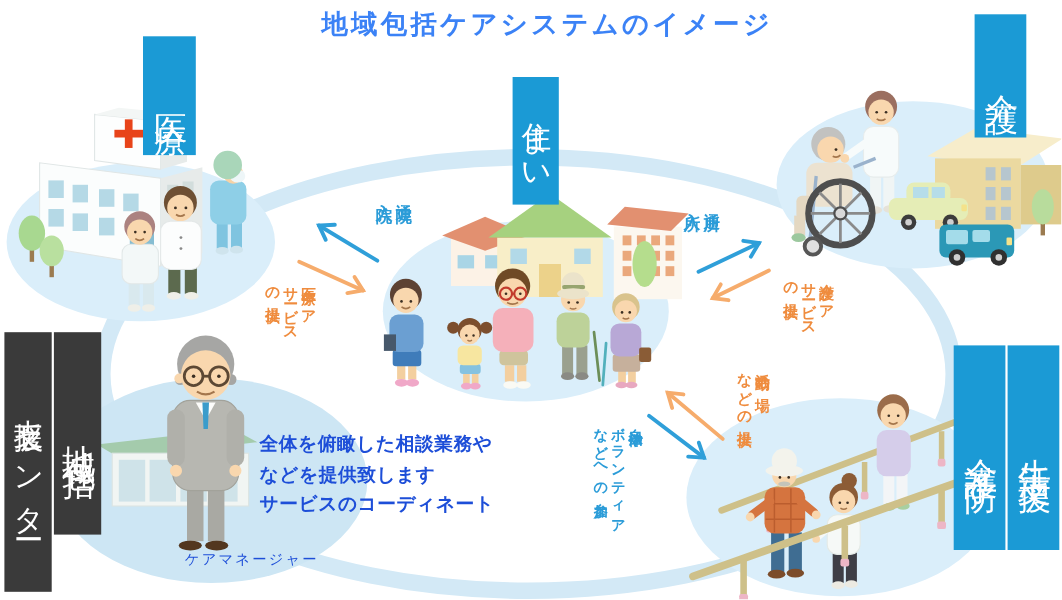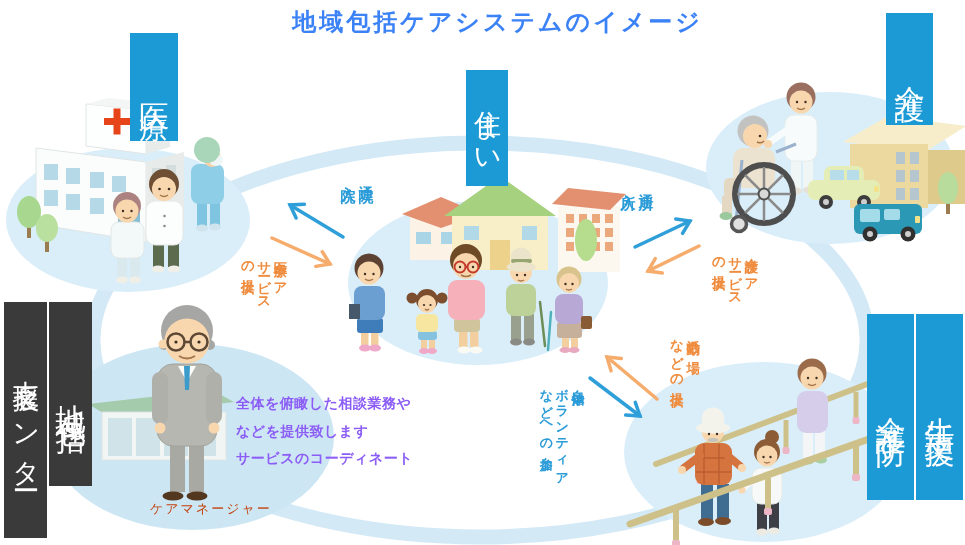--- a/index.html
+++ b/index.html
@@ -9,23 +9,23 @@
   .title{left:30px;right:0;top:6px;text-align:center;font-size:24px;font-weight:600;
          color:#3b82f6;letter-spacing:3px;}
   .bluebox{background:#1b9ad5;color:#fff;display:flex;align-items:center;justify-content:center;}
   .darkbox{background:#3a3a3a;color:#fff;display:flex;align-items:center;justify-content:center;}
   .vserif{writing-mode:vertical-rl;font-family:"Liberation Serif","DejaVu Serif",serif;
           letter-spacing:7px;line-height:1;}
   .vtext{writing-mode:vertical-rl;font-weight:bold;line-height:1.1;}
   .vtext span{display:block;margin:0 1.5px;letter-spacing:2px;}
   .blue{color:#2b9cd8;}
   .orange{color:#ef8c3e;}
-  .note{left:236px;top:390px;font-size:14px;font-weight:bold;color:#8b5cf6;
+  .note{left:236px;top:390px;font-size:17px;font-weight:bold;color:#1d4ed8;
         line-height:27.5px;letter-spacing:0.5px;}
-  .caption{left:150px;top:500px;font-size:13px;color:#c2410c;letter-spacing:2px;}
+  .caption{left:168px;top:500px;font-size:13px;color:#1d4ed8;letter-spacing:2px;}
   svg{position:absolute;left:0;top:0;}
 </style>
 </head>
 <body>
 
 <div class="stage">
 
 <svg width="965" height="545" viewBox="0 0 965 545">
   <defs>
     <marker id="mB" markerUnits="userSpaceOnUse" markerWidth="24" markerHeight="24" refX="15" refY="11" orient="auto">

